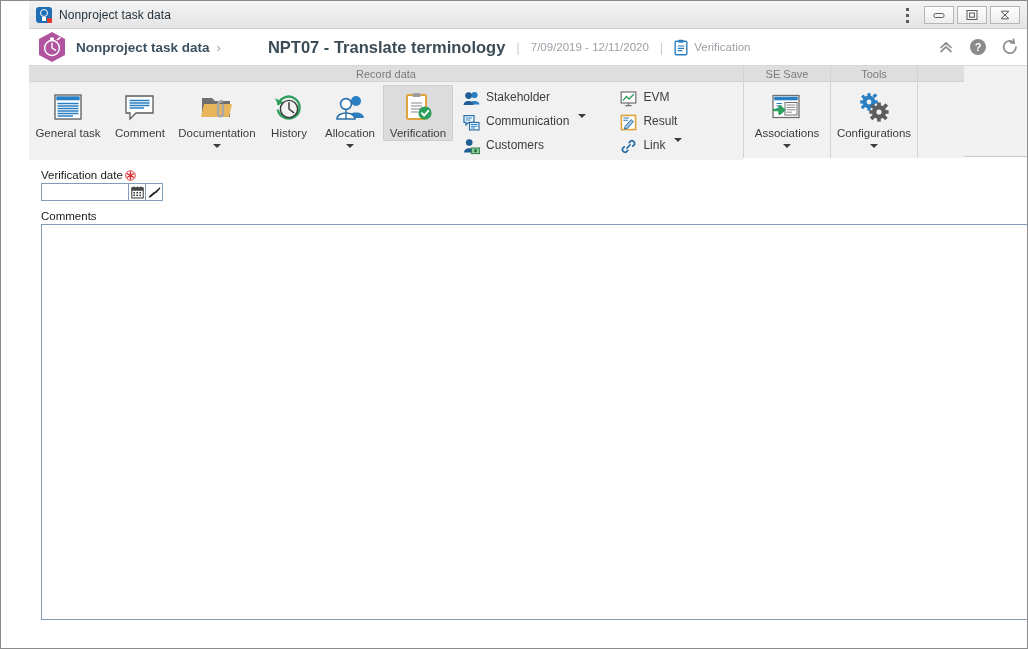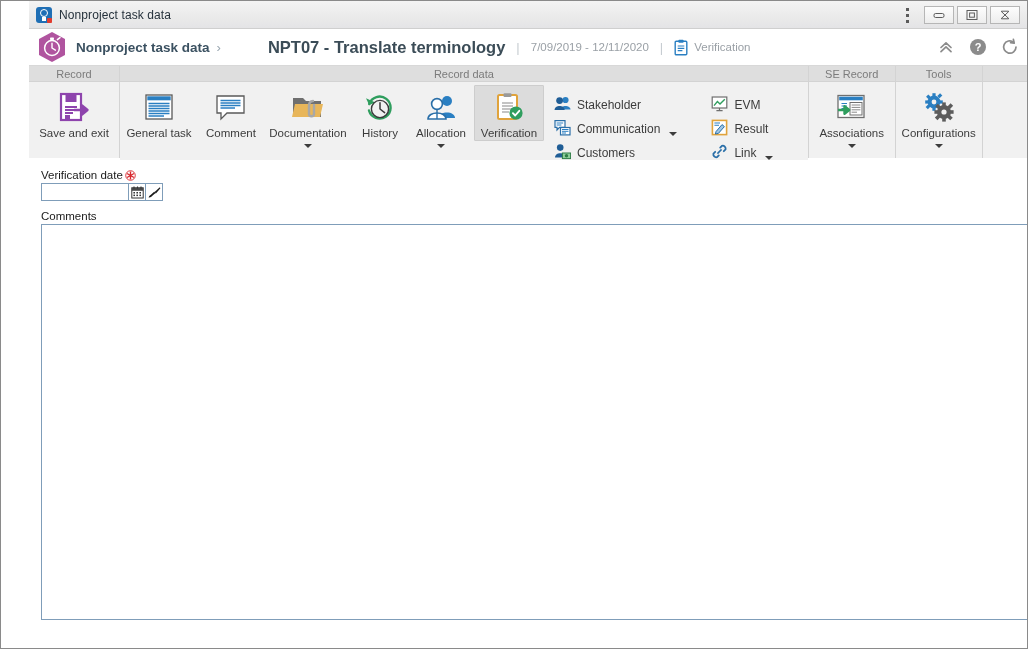--- a/index.html
+++ b/index.html
@@ -237,21 +237,21 @@
   }
   .smallcol {
     display: flex;
     flex-direction: column;
     justify-content: flex-start;
     padding-top: 5px;
     gap: 2px;
   }
   .smallbtn {
     display: flex;
-    align-items: flex-end;
+    align-items: flex-start;
     gap: 6px;
     height: 22px;
     padding: 0 4px;
     cursor: default;
   }
   .smallbtn .lbl {
     font-size: 12px;
     color: #3c3c3c;
     white-space: nowrap;
   }
@@ -427,37 +427,20 @@
       </svg>
       <svg class="hdr-ico" viewBox="0 0 18 18">
         <path d="M15 9 A6.2 6.2 0 1 1 12.6 4.1" fill="none" stroke="#8b8b8b" stroke-width="1.7" stroke-linecap="round"></path>
         <path d="M12.4 1.4 L13.2 5.1 L9.6 4.6" fill="none" stroke="#8b8b8b" stroke-width="1.7" stroke-linecap="round" stroke-linejoin="round"></path>
       </svg>
     </div>
   </div>
 
   <div class="ribbon">
 
-    <div class="rgroup" style="width:91px">
-      <div class="rg-title">Record</div>
-      <div class="rg-body">
-        <div class="bigbtn" style="width:90px">
-          <div class="ic">
-            <svg width="36" height="34" viewBox="0 0 36 34">
-              <rect x="5" y="3" width="20" height="26" fill="#ffffff" stroke="#8e44ad" stroke-width="2.2"></rect>
-              <rect x="9.5" y="3" width="11" height="8" fill="#8e44ad"></rect>
-              <path d="M9 16 H21 M9 19 H21 M9 22 H17" stroke="#8e44ad" stroke-width="1.8"></path>
-              <rect x="9" y="24" width="5" height="5" fill="#8e44ad"></rect>
-              <path d="M18 19 H31 M26 14.5 L31.5 19 L26 23.5 Z" fill="#8e44ad" stroke="#8e44ad" stroke-width="2.4" stroke-linejoin="round"></path>
-            </svg>
-          </div>
-          <div class="lbl">Save and exit</div>
-        </div>
-      </div>
-    </div>
 
     <div class="rgroup" style="width:715px">
       <div class="rg-title">Record data</div>
       <div class="rg-body">
 
         <div class="bigbtn" style="width:78px">
           <div class="ic">
             <svg width="34" height="32" viewBox="0 0 34 32">
               <rect x="4" y="3" width="26" height="24" fill="#ffffff" stroke="#5a5a5a" stroke-width="1.3"></rect>
               <rect x="5.3" y="4.3" width="23.4" height="4" fill="#2a7fc2"></rect>
@@ -586,21 +569,21 @@
             </svg>
             <span class="lbl">Link</span>
             <span class="scaret"></span>
           </div>
         </div>
 
       </div>
     </div>
 
     <div class="rgroup" style="width:87px">
-      <div class="rg-title">SE Record</div>
+      <div class="rg-title">SE Save</div>
       <div class="rg-body">
         <div class="bigbtn" style="width:86px">
           <div class="ic">
             <svg width="34" height="30" viewBox="0 0 34 30">
               <rect x="3" y="2.5" width="26" height="22" fill="#ffffff" stroke="#6f6f6f" stroke-width="1.3"></rect>
               <rect x="4.2" y="3.7" width="23.6" height="3.6" fill="#2a7fc2"></rect>
               <path d="M6.5 10.5 H12 M6.5 13 H12 M6.5 15.5 H12" stroke="#2a7fc2" stroke-width="1.1"></path>
               <rect x="15" y="9.5" width="12" height="12.5" fill="#ffffff" stroke="#6f6f6f" stroke-width="1"></rect>
               <path d="M16.6 12 H25.4 M16.6 14.4 H25.4 M16.6 16.8 H25.4 M16.6 19.2 H22" stroke="#8a8a8a" stroke-width="1"></path>
               <path d="M3 17 H13 M9.5 13.2 L14.2 17 L9.5 20.8 Z" fill="#2f9e5e" stroke="#2f9e5e" stroke-width="2.4" stroke-linejoin="round"></path>

